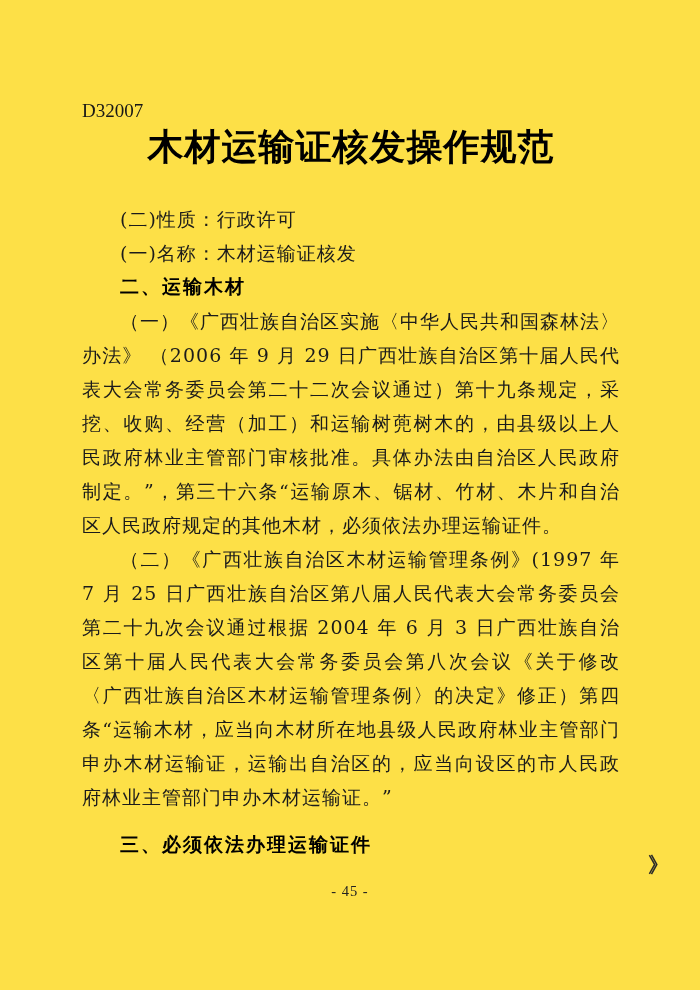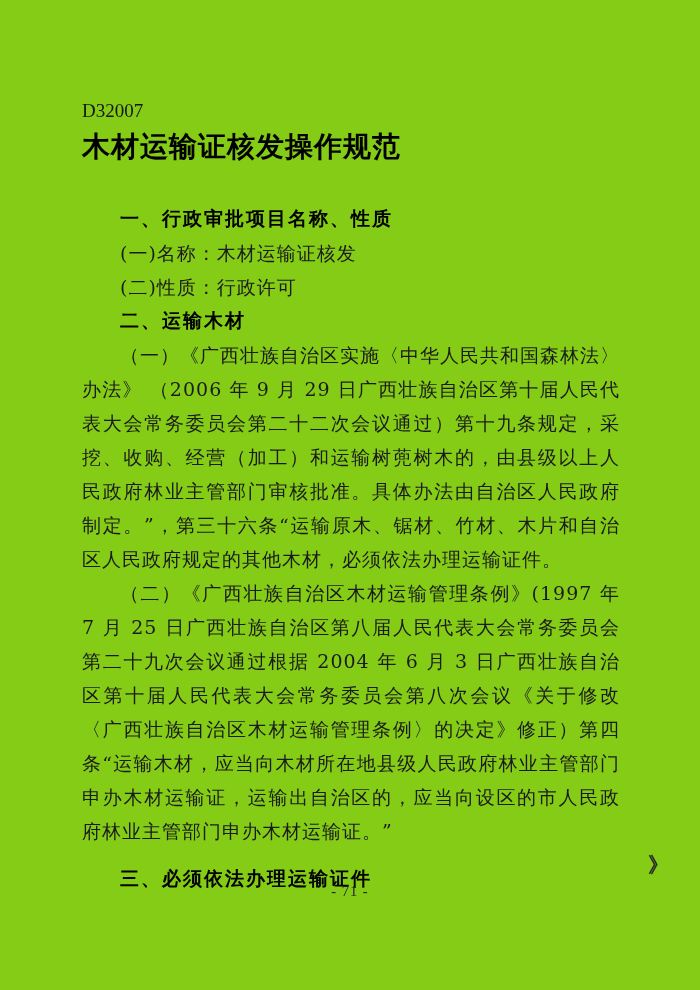--- a/index.html
+++ b/index.html
@@ -4,39 +4,40 @@
 <style>
   html, body {
     margin: 0;
     padding: 0;
     background: #ffffff;
   }
   .page {
     position: relative;
     width: 700px;
     height: 990px;
-    background: #84cc16;
+    background: #fde047;
     overflow: hidden;
     color: #1b1b1b;
     font-family: "DejaVu Serif", "Liberation Serif", serif;
   }
   .inner {
     padding: 100px 80px 0 82px;
   }
   .doc-code {
     font-size: 19px;
     line-height: 22px;
     font-family: "Liberation Serif", "DejaVu Serif", serif;
     color: #161616;
   }
   .title {
     margin: 8px 0 0 0;
+    text-align: center;
     font-family: "Liberation Sans", "DejaVu Sans", sans-serif;
     font-weight: bold;
-    font-size: 28px;
+    font-size: 36px;
     line-height: 34px;
     letter-spacing: 1px;
     color: #000;
   }
   .body-text {
     margin-top: 38px;
     font-size: 19px;
     line-height: 34px;
     letter-spacing: 1px;
     text-align: justify;
@@ -85,24 +86,23 @@
   }
 </style>
 </head>
 <body>
 
 <div class="page">
   <div class="inner">
     <div class="doc-code">D32007</div>
     <h1 class="title">木材运输证核发操作规范</h1>
     <div class="body-text">
-      <p class="h2">一、行政审批项目名称、性质</p>
+      <p class="item">(二)性质：行政许可</p>
       <p class="item">(一)名称：木材运输证核发</p>
-      <p class="item">(二)性质：行政许可</p>
       <p class="h2">二、运输木材</p>
       <p class="para">（一）《广西壮族自治区实施〈中华人民共和国森林法〉办法》 （2006 年 9 月 29 日广西壮族自治区第十届人民代表大会常务委员会第二十二次会议通过）第十九条规定，采挖、收购、经营（加工）和运输树蔸树木的，由县级以上人民政府林业主管部门审核批准。具体办法由自治区人民政府制定。”，第三十六条“运输原木、锯材、竹材、木片和自治区人民政府规定的其他木材，必须依法办理运输证件。</p>
       <p class="para">（二）《广西壮族自治区木材运输管理条例》(1997 年 7 月 25 日广西壮族自治区第八届人民代表大会常务委员会第二十九次会议通过根据 2004 年 6 月 3 日广西壮族自治区第十届人民代表大会常务委员会第八次会议《关于修改〈广西壮族自治区木材运输管理条例〉的决定》修正）第四条“运输木材，应当向木材所在地县级人民政府林业主管部门申办木材运输证，运输出自治区的，应当向设区的市人民政府林业主管部门申办木材运输证。”</p>
       <p class="h2 h2-gap">三、必须依法办理运输证件</p>
     </div>
   </div>
   <div class="artifact">》</div>
-  <div class="page-number">- 71 -</div>
+  <div class="page-number">- 45 -</div>
 </div>
 
 </body></html>

